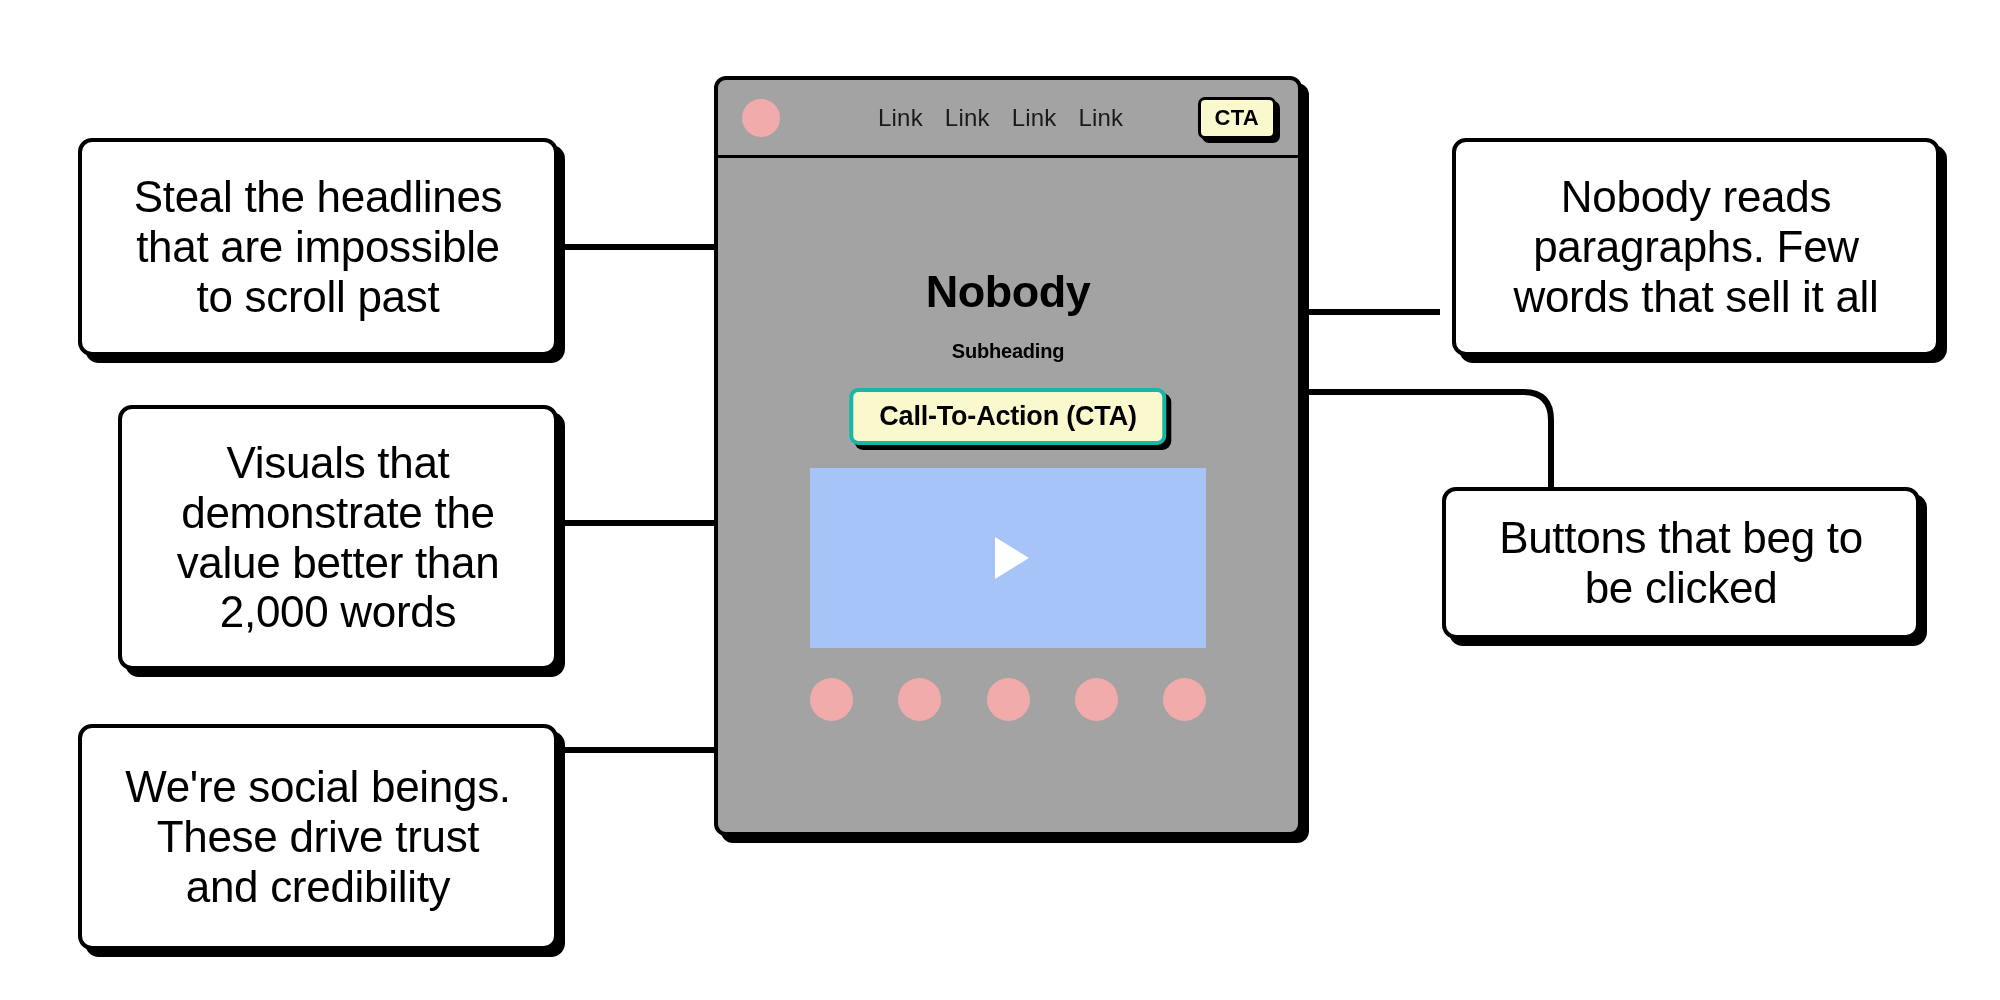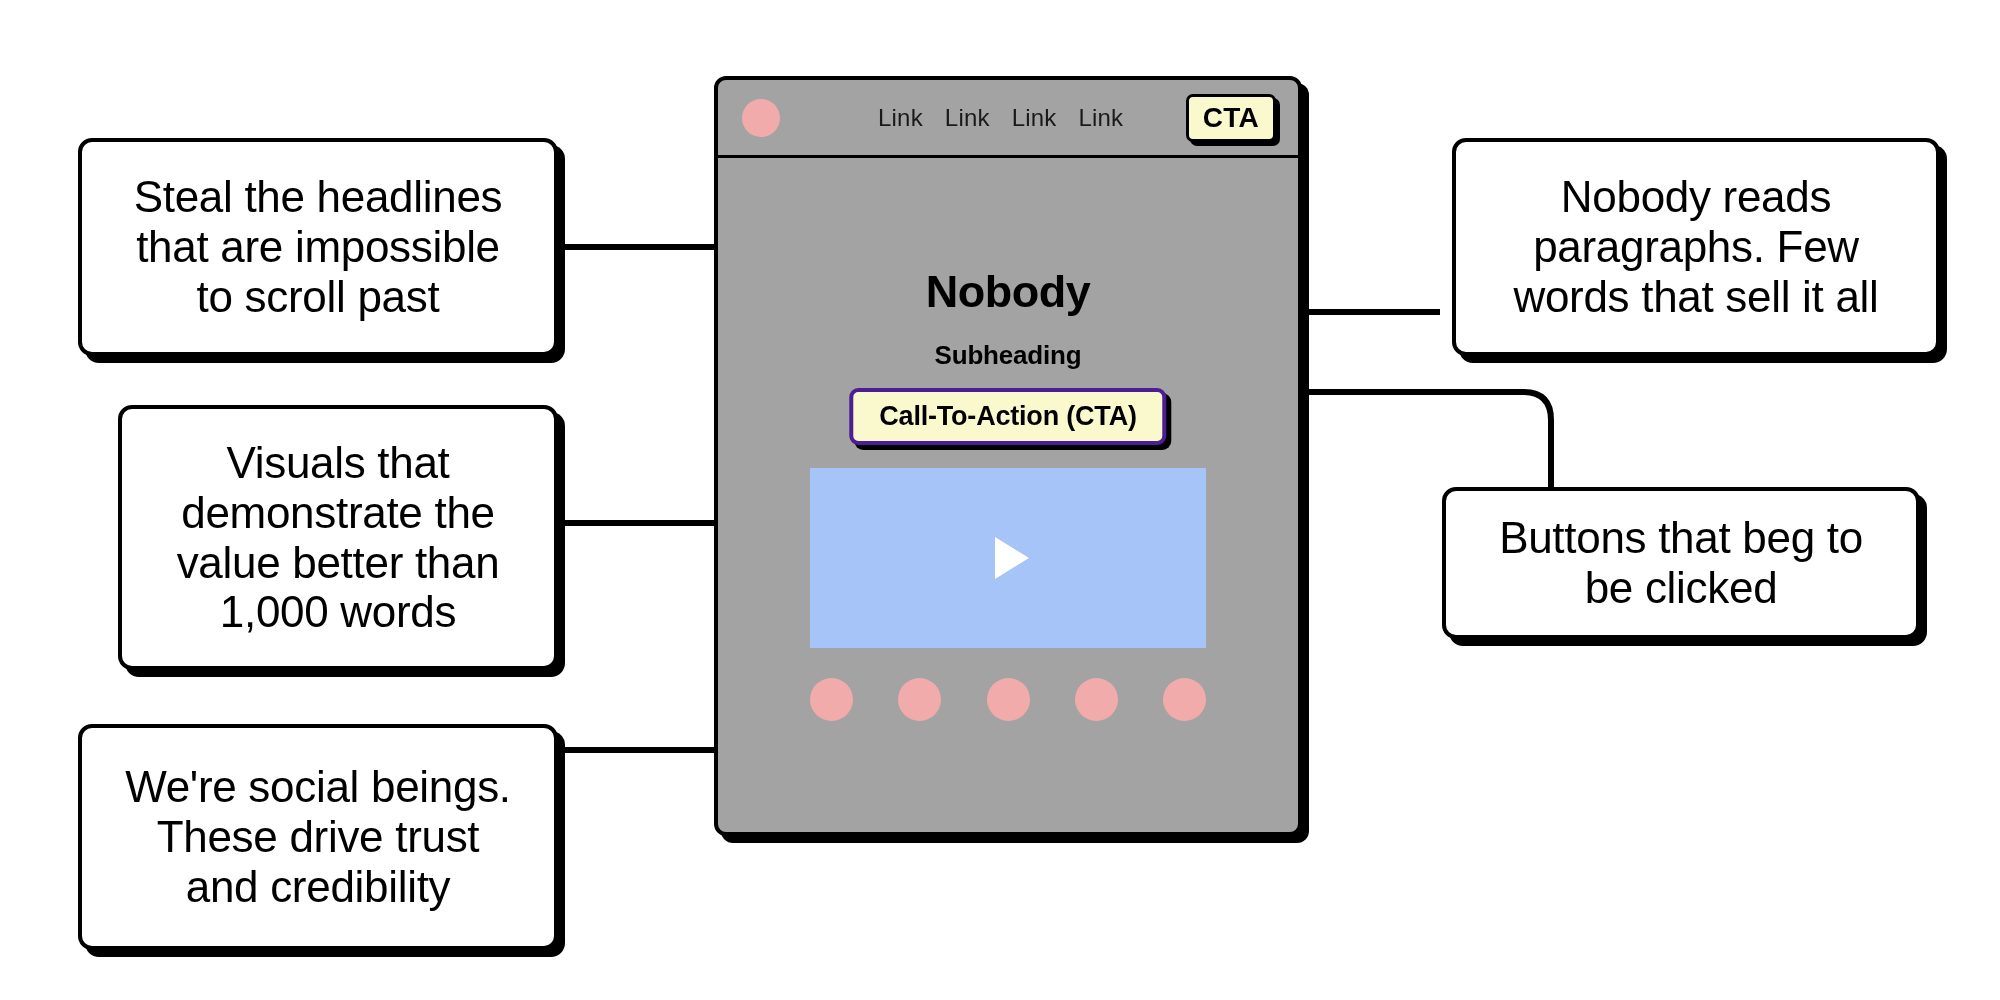--- a/index.html
+++ b/index.html
@@ -109,21 +109,21 @@
   #nav-cta {
     position: absolute;
     right: 22px;
     top: 50%;
     transform: translateY(-50%);
     background: #FAF8CD;
     border: 3px solid #000000;
     border-radius: 7px;
     box-shadow: 4px 4px 0 0 #000000;
     padding: 5px 14px;
-    font-size: 28px;
+    font-size: 22px;
     font-weight: 700;
     letter-spacing: 0.3px;
   }
 
   #browser-body {
     position: relative;
     height: calc(100% - 78px);
   }
 
   #mock-heading {
@@ -134,32 +134,32 @@
     font-size: 45px;
     font-weight: 700;
     letter-spacing: -0.5px;
   }
 
   #mock-subheading {
     position: absolute;
     left: 0; right: 0;
     top: 182px;
     text-align: center;
-    font-size: 26px;
+    font-size: 20px;
     font-weight: 700;
     letter-spacing: -0.2px;
   }
 
   #mock-cta {
     position: absolute;
     left: 50%;
     transform: translateX(-50%);
     top: 230px;
     background: #FAF8CD;
-    border: 4px solid #4c1d95;
+    border: 4px solid #14b8a6;
     border-radius: 9px;
     box-shadow: 5px 5px 0 0 #000000;
     padding: 9px 26px;
     font-size: 27px;
     font-weight: 700;
     letter-spacing: -0.2px;
     white-space: nowrap;
   }
 
   #mock-video {
@@ -264,21 +264,21 @@
 <div class="callout" id="callout-headline">
   <span class="callout-text">Steal the headlines
 that are impossible
 to scroll past</span>
 </div>
 
 <div class="callout" id="callout-visuals">
   <span class="callout-text">Visuals that
 demonstrate the
 value better than
-1,000 words</span>
+2,000 words</span>
 </div>
 
 <div class="callout" id="callout-social">
   <span class="callout-text">We're social beings.
 These drive trust
 and credibility</span>
 </div>
 
 <div class="callout" id="callout-paragraph">
   <span class="callout-text">Nobody reads

